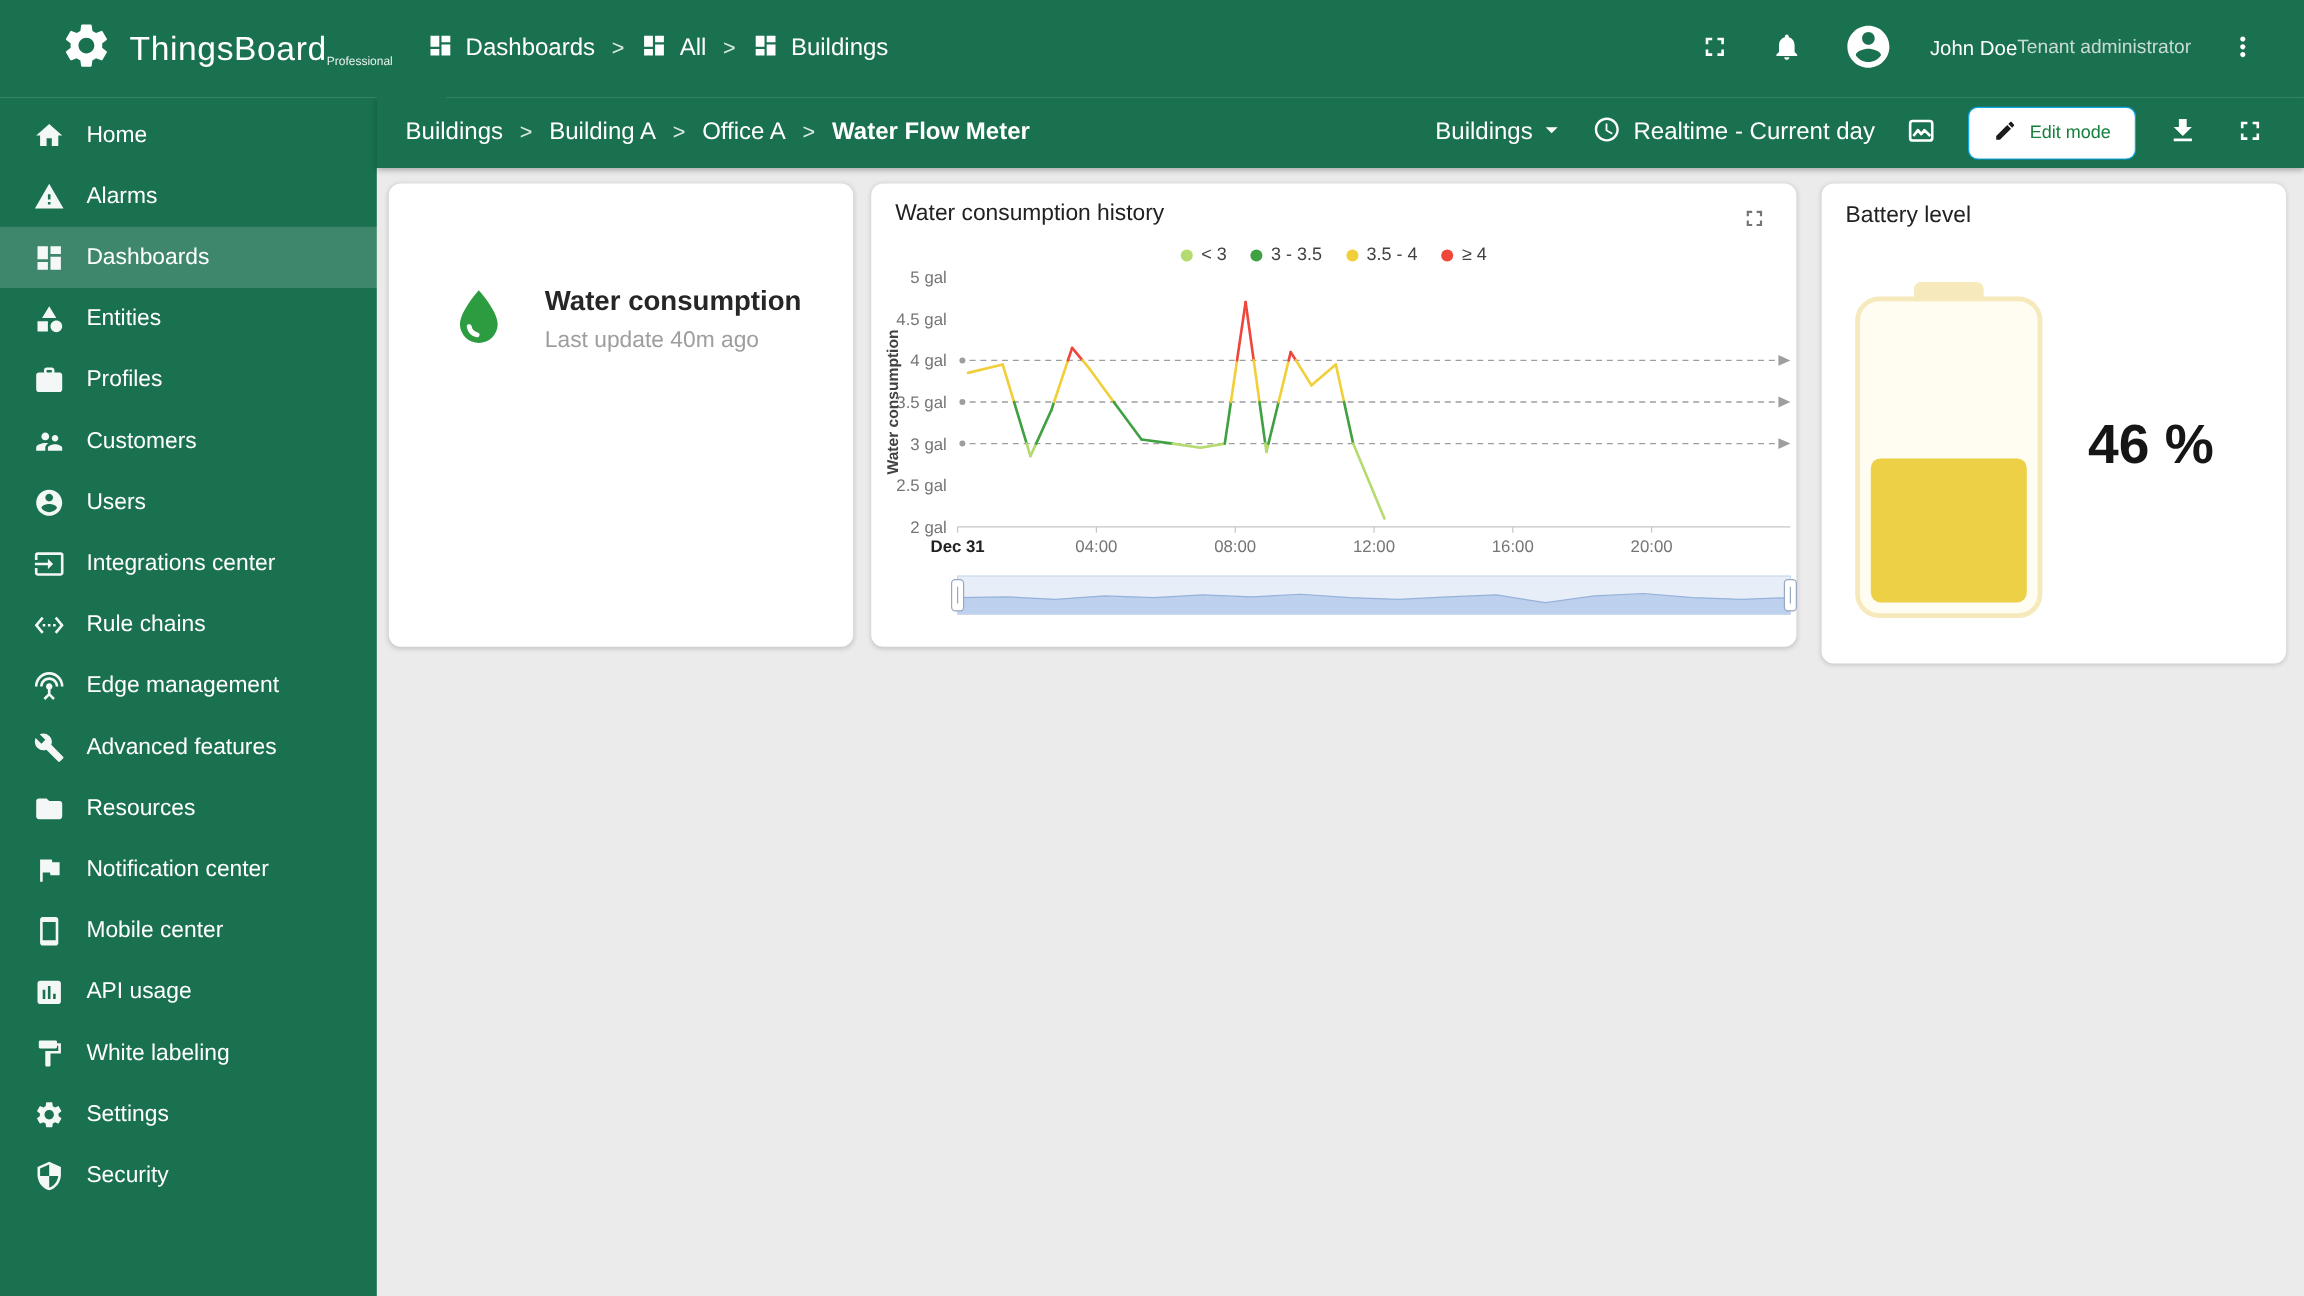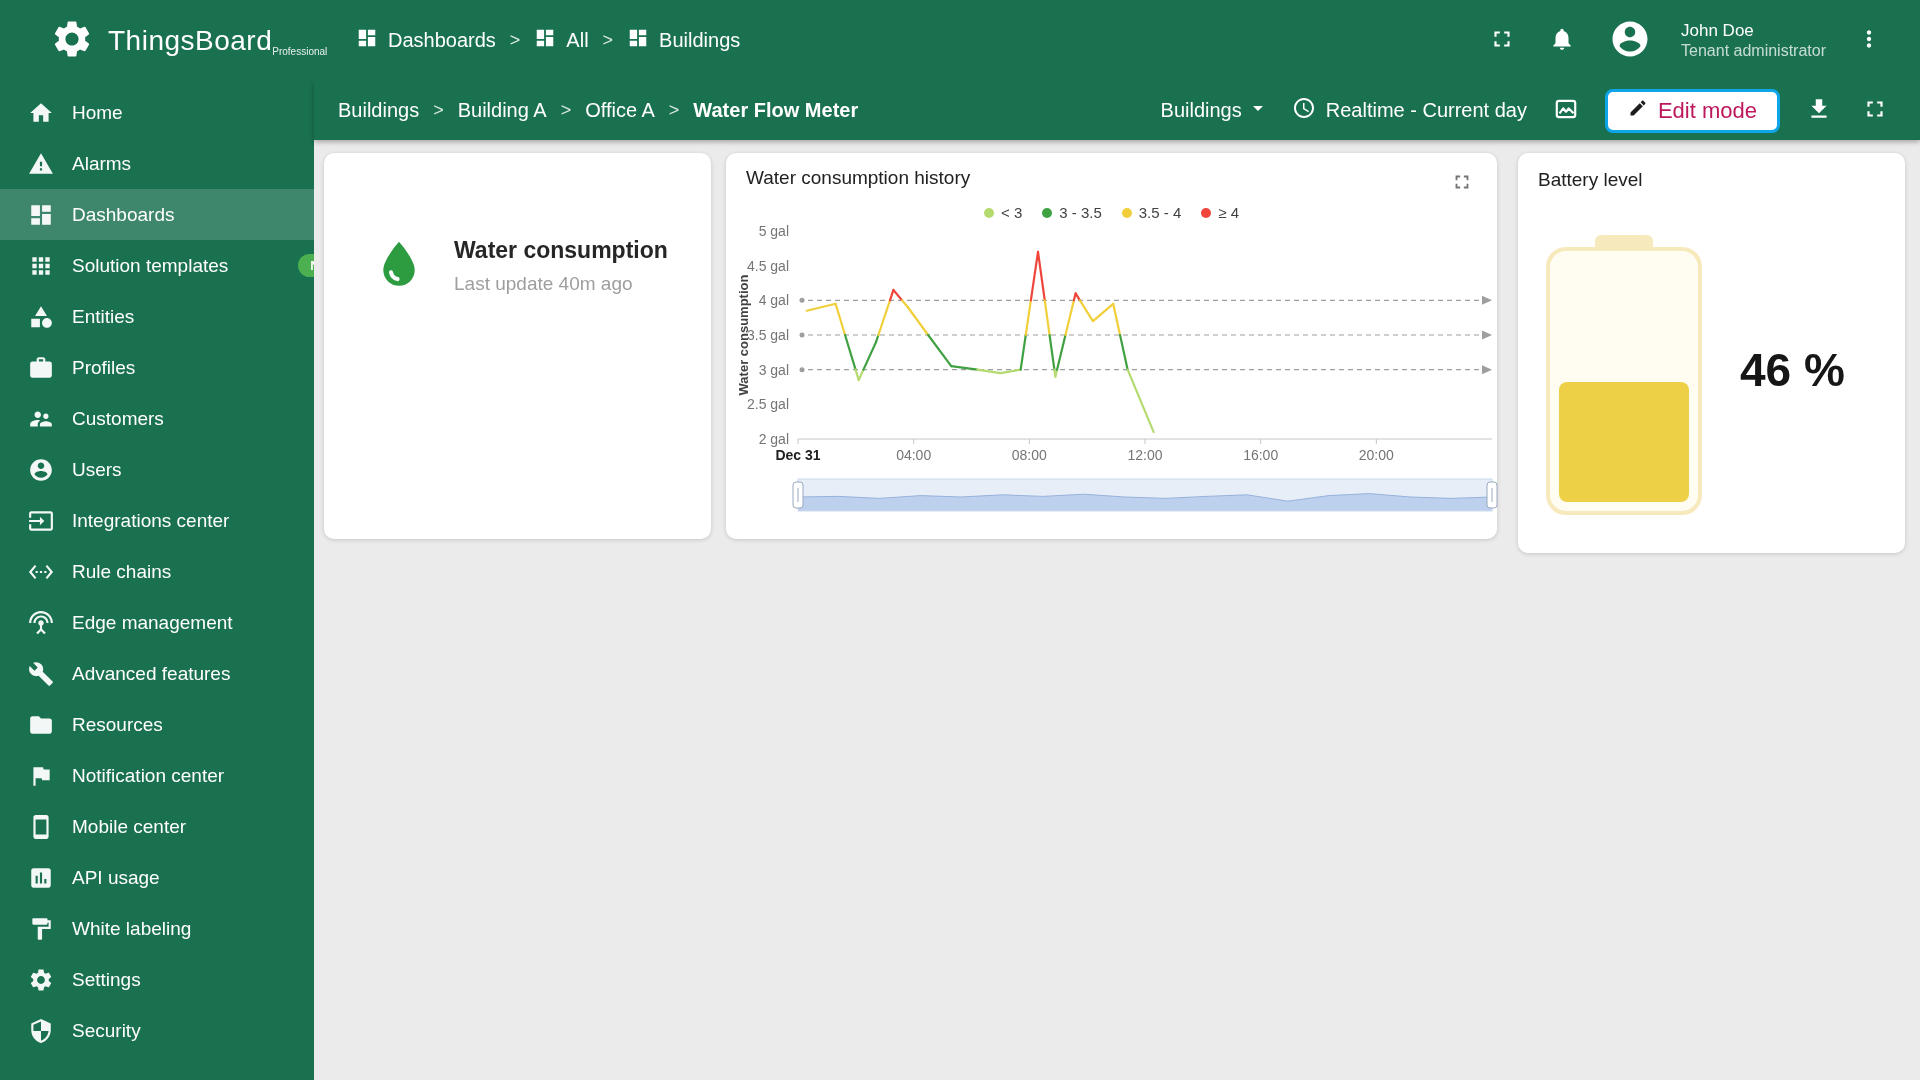--- a/index.html
+++ b/index.html
@@ -16,34 +16,34 @@
   .header{position:absolute;top:0;left:0;width:1920px;height:81px;background:var(--green);display:flex;align-items:center;color:#fff;z-index:5}
   .logo{display:flex;align-items:center;gap:14px;padding-left:50px;width:314px;cursor:pointer}
   .logo-text{display:flex;align-items:flex-end}
   .logo-title{font-size:28px;font-weight:500;letter-spacing:.5px}
   .logo-sub{font-size:10px;opacity:.9;margin-top:1px}
   .hdr-breadcrumb{display:flex;align-items:center;gap:14px;margin-left:42px;font-size:20px}
   .hdr-crumb{display:flex;align-items:center;gap:10px;cursor:pointer}
   .hdr-sep{opacity:.85;font-size:18px}
   .hdr-right{margin-left:auto;display:flex;align-items:center;gap:26px;padding-right:34px}
   .icon-btn{background:none;border:none;color:#fff;cursor:pointer;display:flex;align-items:center;justify-content:center;padding:4px}
-  .user-block{display:flex;flex-direction:column;line-height:1.25;cursor:pointer}
+  .user-block{display:flex;flex-direction:row;line-height:1.25;cursor:pointer}
   .user-name{font-size:17px}
   .user-role{font-size:16px;opacity:.75}
 
   
   .toolbar{position:absolute;top:81px;left:314px;right:0;height:59px;background:var(--green);display:flex;align-items:center;color:#fff;box-shadow:0 2px 5px rgba(0,0,0,.3);z-index:4;padding:0 28px 0 24px}
   .tb-breadcrumb{display:flex;align-items:center;gap:14px;font-size:20px}
   .tb-crumb{cursor:pointer}
   .tb-crumb.active{font-weight:700;cursor:default}
   .tb-sep{opacity:.85;font-size:18px}
   .tb-right{margin-left:auto;display:flex;align-items:center;gap:22px}
   .tb-select{display:flex;align-items:center;gap:4px;font-size:20px;cursor:pointer}
   .tb-time{display:flex;align-items:center;gap:10px;font-size:20px;cursor:pointer}
-  .edit-btn{display:flex;align-items:center;gap:10px;background:#fff;color:#be185d;border:3px solid #0ea5e9;border-radius:8px;height:44px;padding:0 20px;font-size:22px;font-weight:500;cursor:pointer;font-family:inherit}
+  .edit-btn{display:flex;align-items:center;gap:10px;background:#fff;color:#15803d;border:1px solid #0ea5e9;border-radius:8px;height:44px;padding:0 20px;font-size:15px;font-weight:500;cursor:pointer;font-family:inherit}
 
   
   .sidebar{position:absolute;top:81px;left:0;width:372px;bottom:0;background:var(--green);overflow:hidden;padding-top:6px}
   .nav-item{display:flex;align-items:center;height:51px;padding:0 18px 0 27px;gap:18px;color:#fff;cursor:pointer;position:relative}
   .nav-item.selected{background:var(--green-sel)}
   .nav-icon{width:27px;height:27px;display:flex;align-items:center;justify-content:center;flex:0 0 27px;opacity:.95}
   .nav-label{font-size:19px;white-space:nowrap}
   .badge{margin-left:auto;background:#4caf50;color:#fff;font-size:13px;font-weight:700;border-radius:12px;padding:4px 12px;letter-spacing:.5px}
   .chev{margin-left:auto;display:flex;align-items:center;opacity:.95}
 
@@ -160,29 +160,20 @@
       </span>
       <span class="nav-label">Alarms</span>
     </div>
     <div class="nav-item selected">
       <span class="nav-icon">
         <svg viewBox="0 0 24 24" width="26" height="26" fill="currentColor">
           <path d="M3 13h8V3H3v10zm0 8h8v-6H3v6zm10 0h8V11h-8v10zm0-18v6h8V3h-8z"></path>
         </svg>
       </span>
       <span class="nav-label">Dashboards</span>
-    </div>
-    <div class="nav-item">
-      <span class="nav-icon">
-        <svg viewBox="0 0 24 24" width="26" height="26" fill="currentColor">
-          <path d="M4 8h4V4H4v4zm6 12h4v-4h-4v4zm-6 0h4v-4H4v4zm0-6h4v-4H4v4zm6 0h4v-4h-4v4zm6-10v4h4V4h-4zm-6 4h4V4h-4v4zm6 6h4v-4h-4v4zm0 6h4v-4h-4v4z"></path>
-        </svg>
-      </span>
-      <span class="nav-label">Solution templates</span>
-      <span class="badge">NEW</span>
     </div>
     <div class="nav-item">
       <span class="nav-icon">
         <svg viewBox="0 0 24 24" width="26" height="26" fill="currentColor">
           <path d="M12 2l-5.5 9h11L12 2zm5.5 11c-2.49 0-4.5 2.01-4.5 4.5s2.01 4.5 4.5 4.5 4.5-2.01 4.5-4.5-2.01-4.5-4.5-4.5zM3 21.5h8v-8H3v8z"></path>
         </svg>
       </span>
       <span class="nav-label">Entities</span>
       <span class="chev">
         <svg viewBox="0 0 24 24" width="24" height="24" fill="currentColor">

